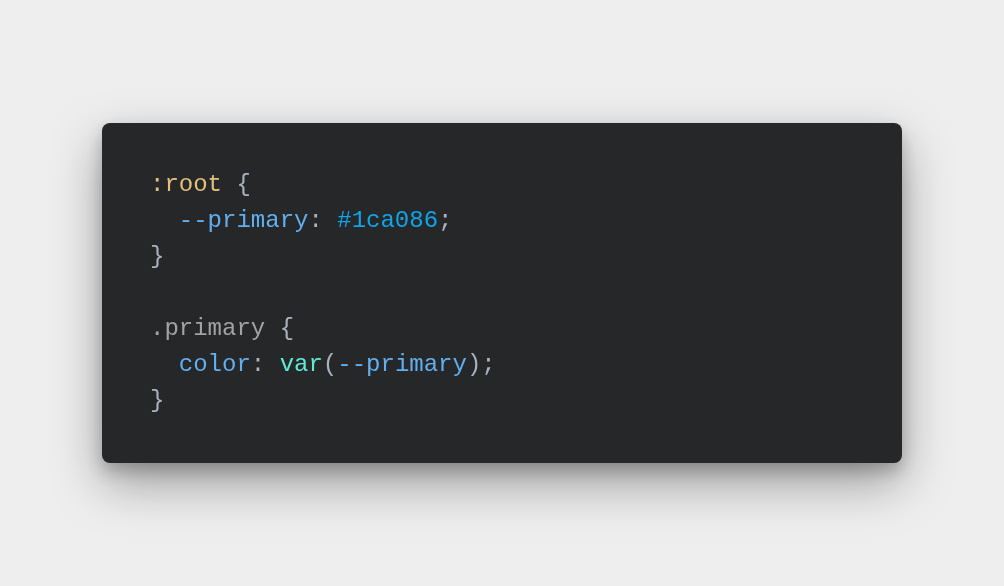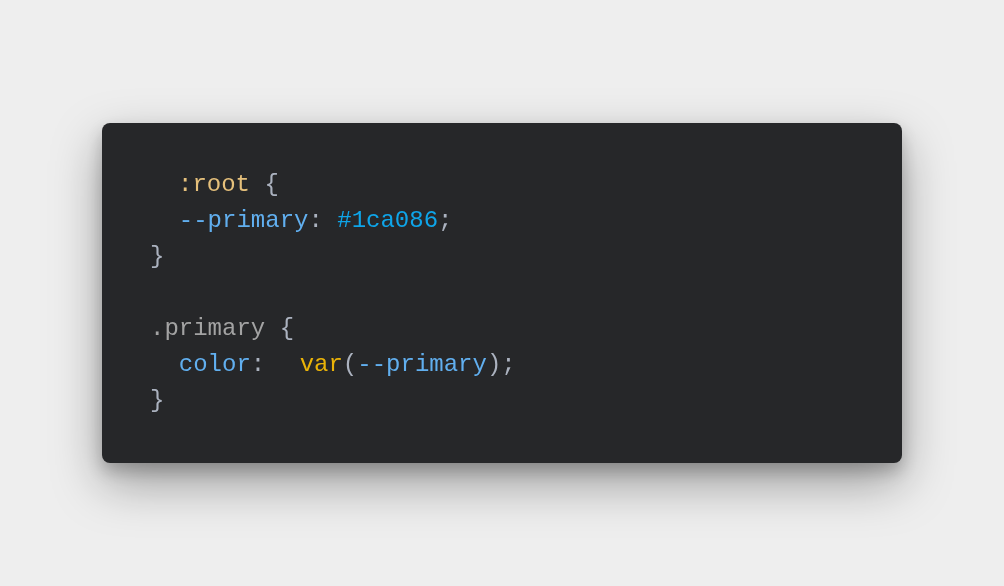--- a/index.html
+++ b/index.html
@@ -24,43 +24,41 @@
       box-shadow: 0 20px 50px rgba(0,0,0,0.35), 0 8px 16px rgba(0,0,0,0.2);
     }
     .code-line {
       font-size: 24px;
       line-height: 1.5;
       white-space: pre;
       color: #abb2bf;
     }
     .tok-pseudo {
       color: #e5c07b;
-      margin-left: 28px;
     }
     .tok-brace {
       color: #abb2bf;
     }
     .tok-property {
       color: #61afef;
     }
     .tok-colon {
       color: #abb2bf;
     }
     .tok-value {
       color: #0ea5e9;
     }
     .tok-semicolon {
       color: #abb2bf;
     }
     .tok-selector {
       color: #a3a3a3;
     }
     .tok-fn {
-      color: #eab308;
-      margin-left: 20px;
+      color: #5eead4;
     }
     .tok-paren {
       color: #abb2bf;
     }
     .tok-var {
       color: #61afef;
     }
     .blank-line {
       height: 36px;
     }

